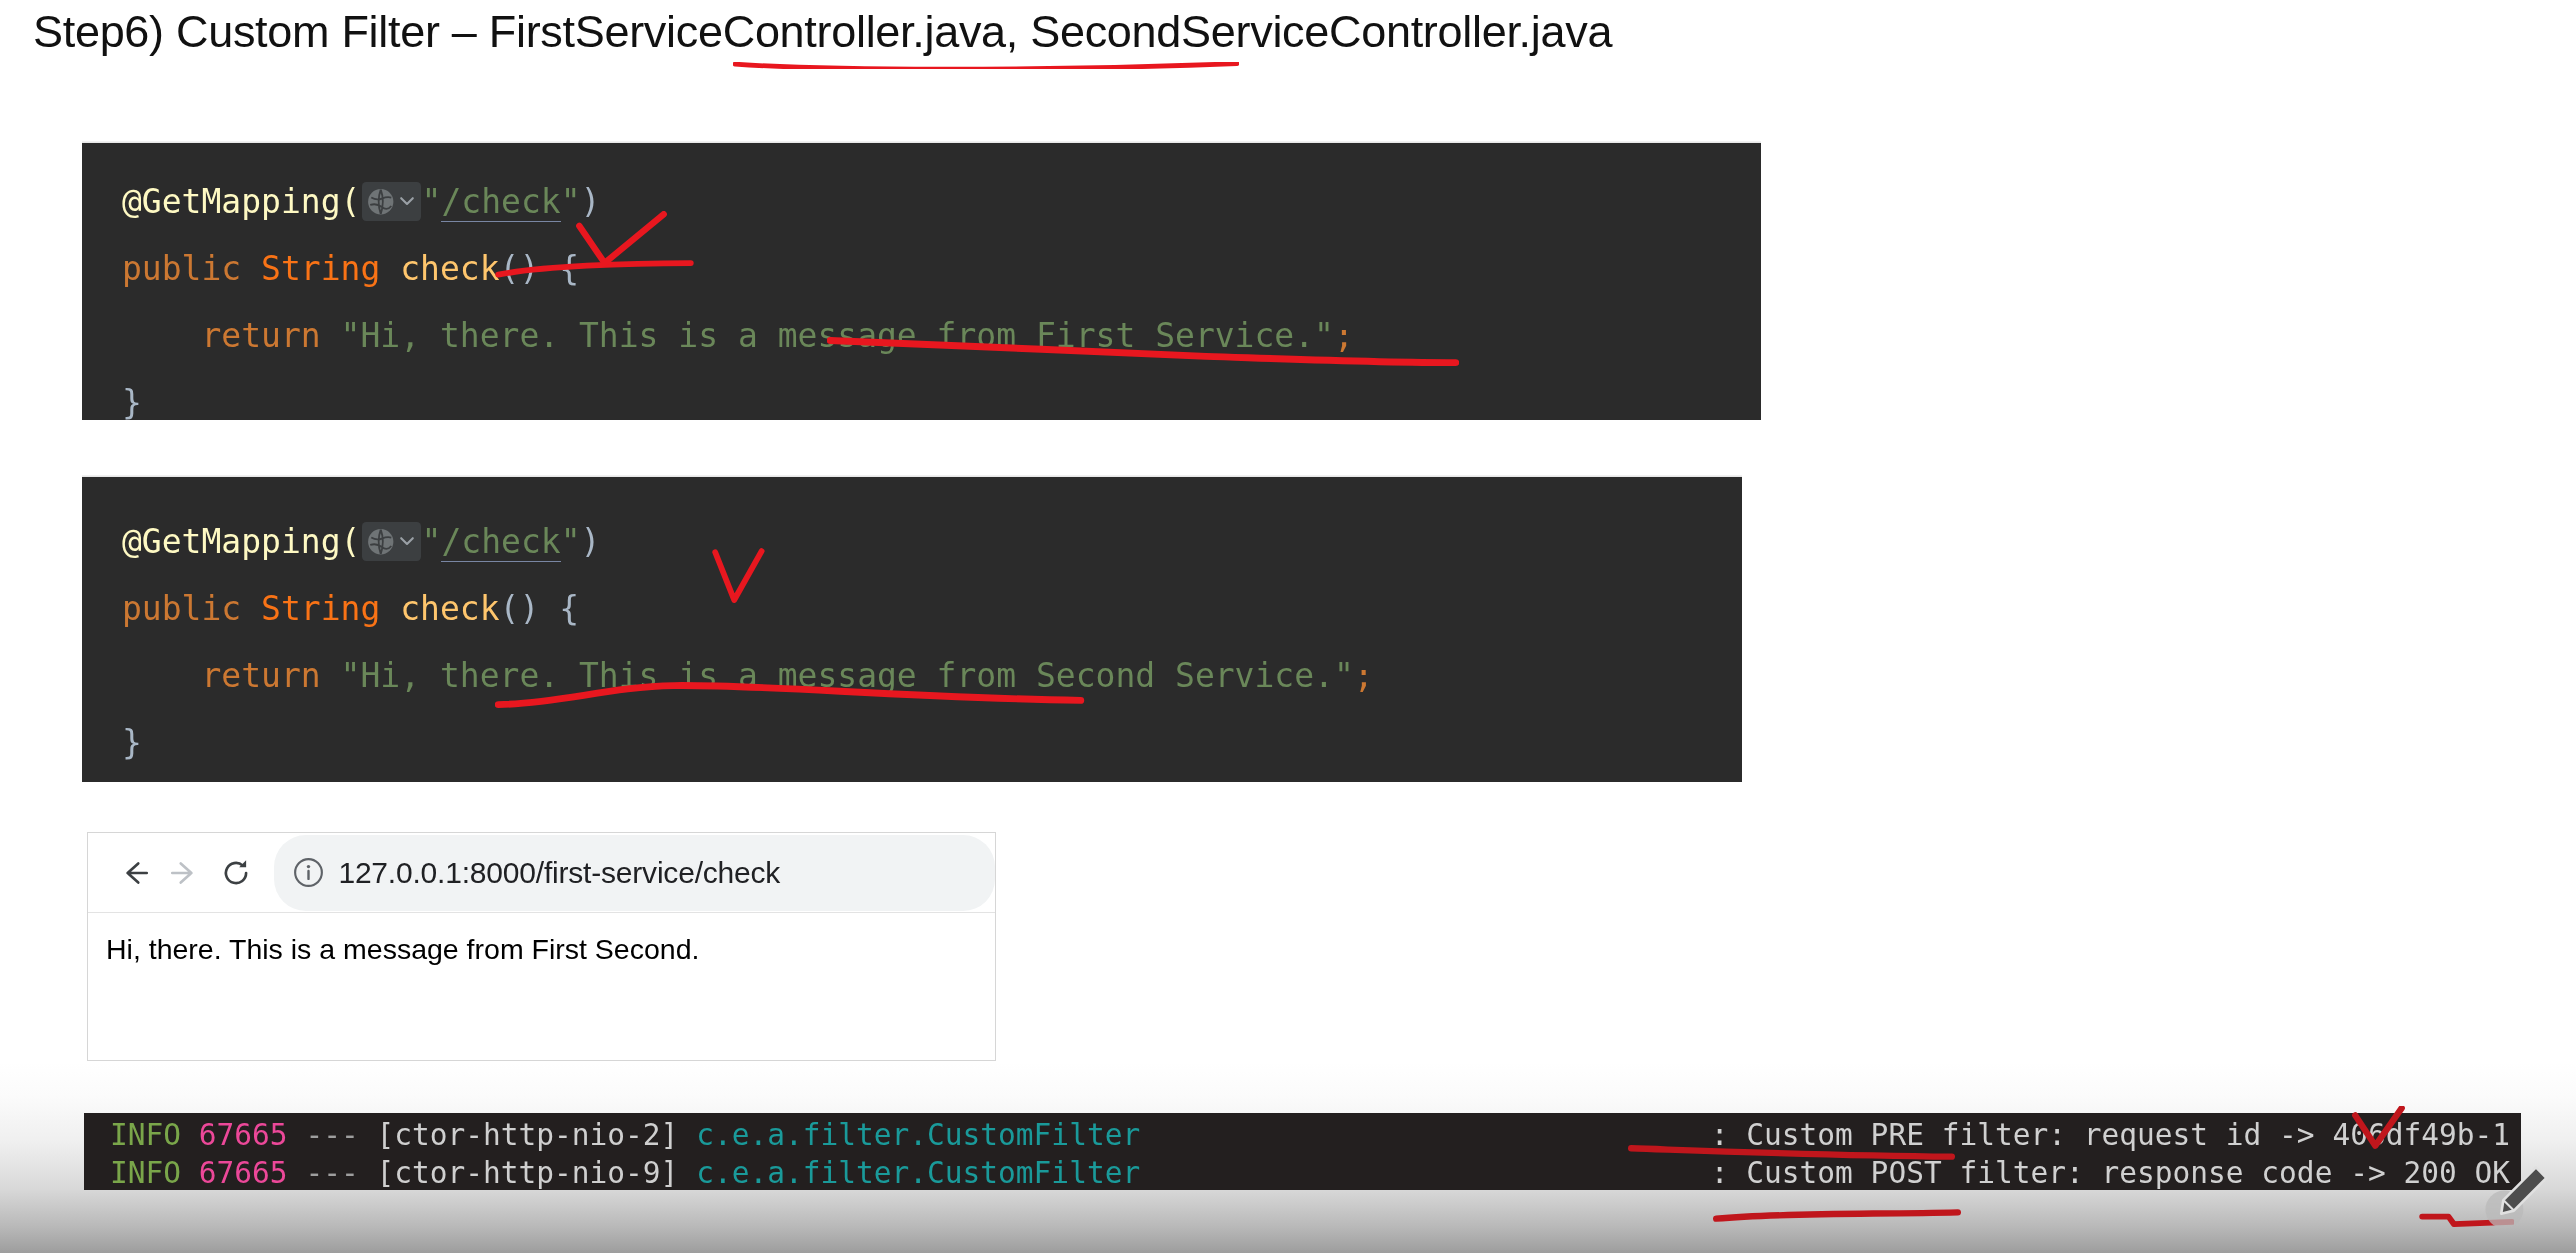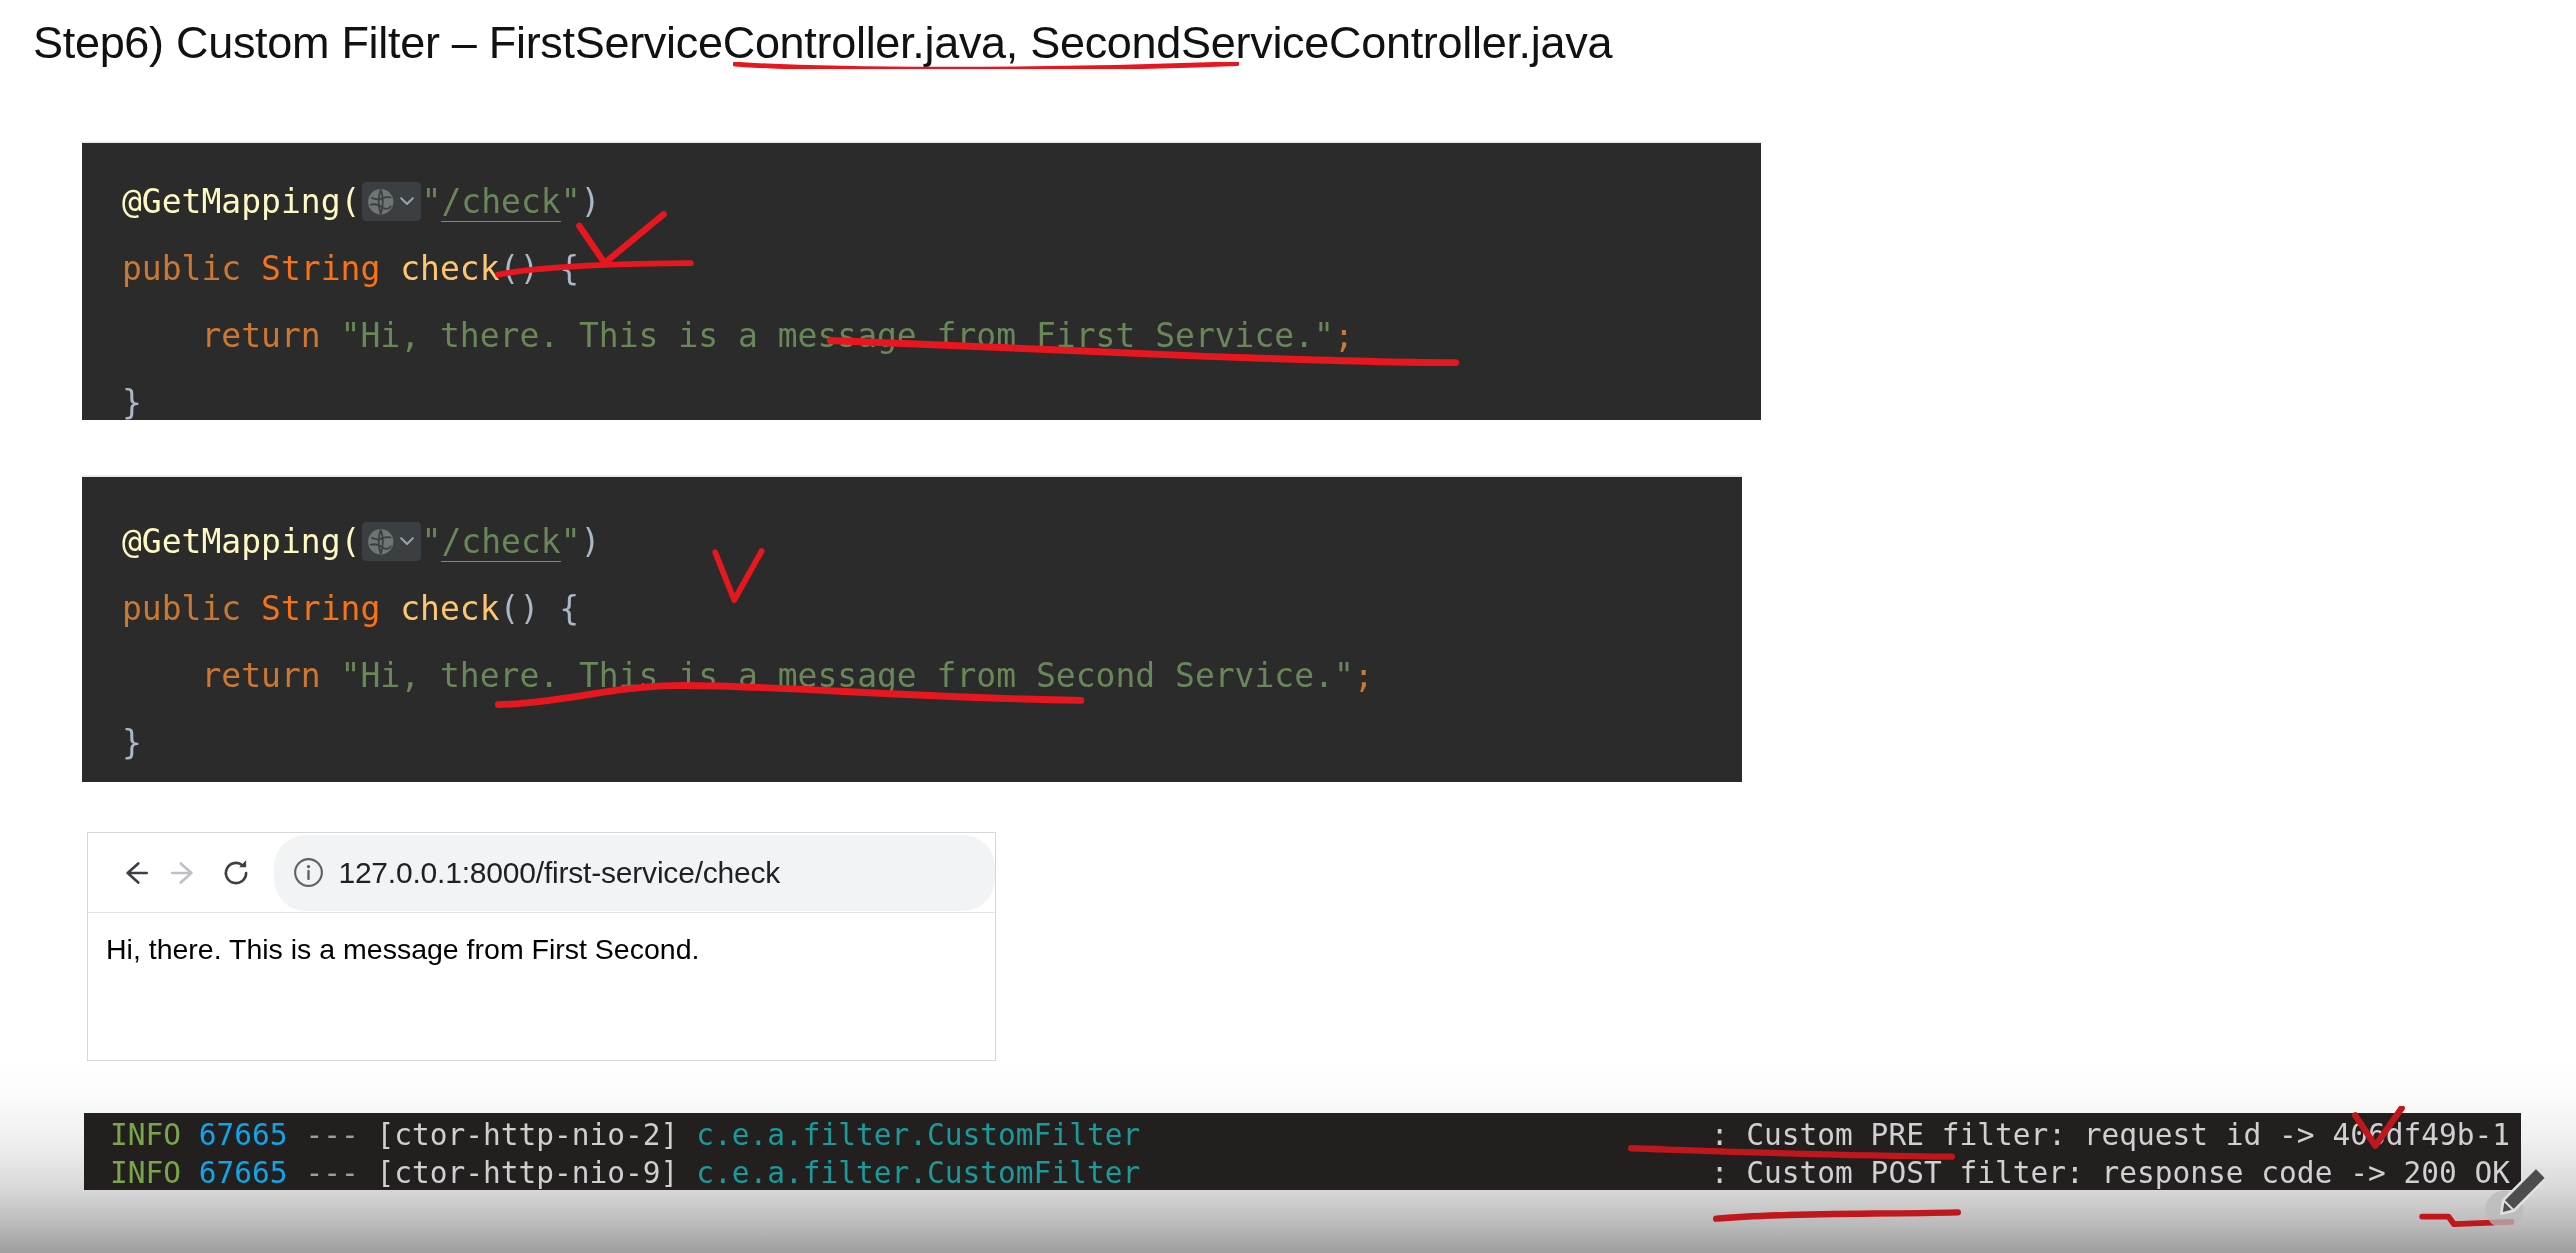--- a/index.html
+++ b/index.html
@@ -22,21 +22,21 @@
     top: 1062px;
     width: 2576px;
     height: 191px;
     background: linear-gradient(to bottom, #ffffff 0%, #fbfbfb 18%, #efefef 42%, #d9d9d9 66%, #b9b9b9 86%, #9d9d9d 100%);
   }
 
   
   .slide-title {
     position: absolute;
     left: 33px;
-    top: 18px;
+    top: 7px;
     width: 2319px;
     font-size: 45px;
     line-height: 1.12;
     color: #111111;
     font-family: "Liberation Sans", sans-serif;
     white-space: nowrap;
     letter-spacing: -0.3px;
   }
   .title-underline {
     position: absolute;
@@ -174,21 +174,21 @@
     font-size: 29.5px;
     line-height: 38px;
     box-sizing: border-box;
     padding: 3.2px 0 0 26px;
     overflow: hidden;
   }
   .log-line { white-space: pre; display: flex; }
   .log-left { white-space: pre; }
   .log-right { white-space: pre; margin-left: auto; padding-right: 11px; }
   .lg-level  { color: #7aa64a; }
-  .lg-pid    { color: #0ea5e9; }
+  .lg-pid    { color: #ec4899; }
   .lg-dash   { color: #9e9e9e; }
   .lg-thread { color: #cfcfcf; }
   .lg-logger { color: #1a9a9a; }
   .lg-msg    { color: #d0d0d0; }
 
   
   .pen-cursor { position: absolute; left: 2477px; top: 1159px; width: 79px; height: 79px; pointer-events: none; }
 </style>
 </head>
 <body>

